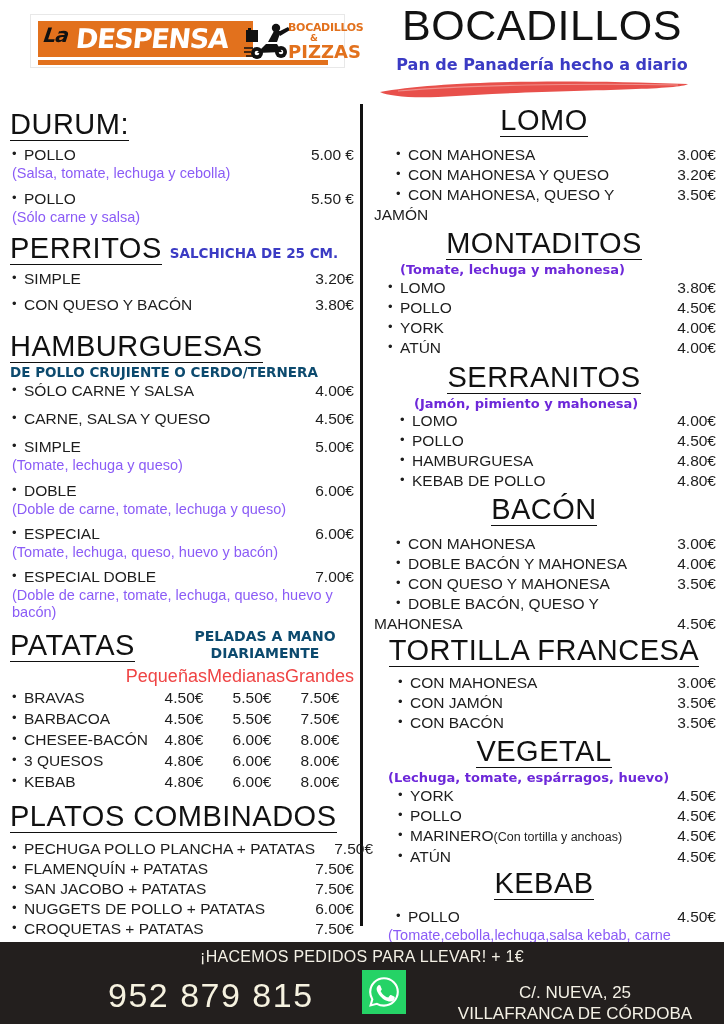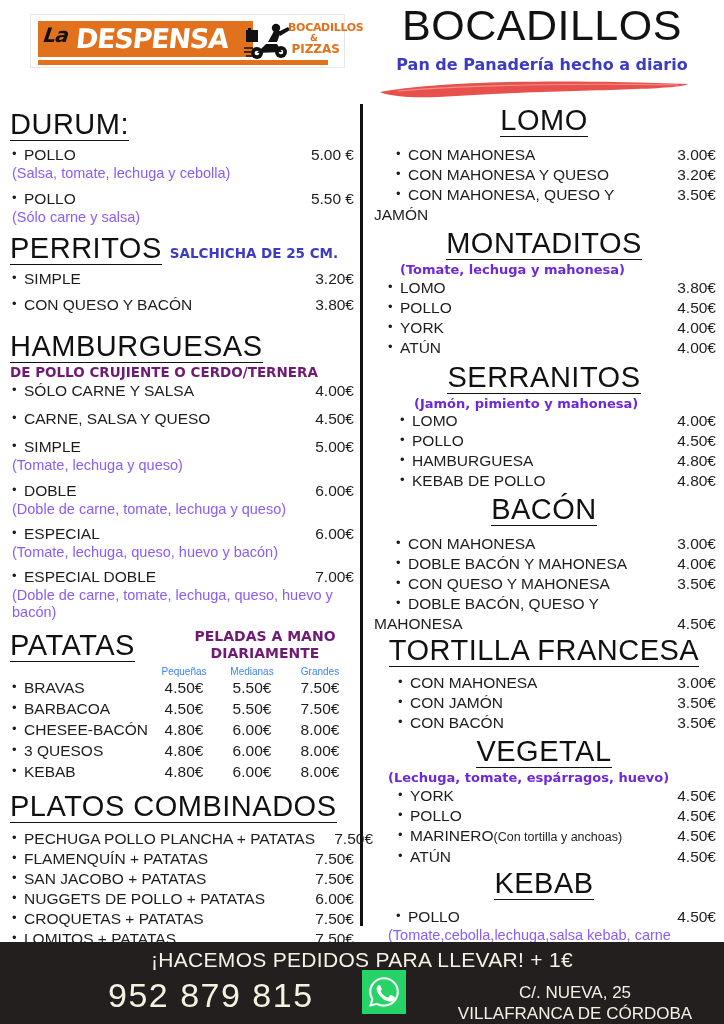--- a/index.html
+++ b/index.html
@@ -49,21 +49,21 @@
   .logo-right {
     position:absolute; left:258px; top:8px; width:52px;
     text-align:center;
     font-family:"DejaVu Sans", sans-serif;
     font-weight:bold;
     color:#E2711D;
     line-height:1.05;
   }
   .logo-right .l1 { font-size:11px; letter-spacing:-0.3px; }
   .logo-right .l2 { font-size:9px; }
-  .logo-right .l3 { font-size:12px; letter-spacing:0px;text-align:right; }
+  .logo-right .l3 { font-size:18px; letter-spacing:0px;text-align:right; }
 
   
   .bocadillos-title {
     position:absolute; left:372px; top:2px; width:340px;
     text-align:center;
     font-family:"Liberation Sans", sans-serif;
     font-weight:300;
     font-size:43px; line-height:46px;
     letter-spacing:0.5px;
     color:#121212;
@@ -105,21 +105,21 @@
   .sec-h-note {
     font-family:"DejaVu Sans", sans-serif;
     font-weight:bold; font-size:13.5px;
     color:#3b3bc4;
     padding-bottom:4px;
     white-space:nowrap;
   }
   .sec-sub-blue {
     font-family:"DejaVu Sans", sans-serif;
     font-weight:bold; font-size:13.5px;
-    color:#701a75;
+    color:#0c4a6e;
     margin-top:1px;
   }
   .sec-sub-black {
     font-family:"DejaVu Sans", sans-serif;
     font-weight:bold; font-size:13px;
     color:#6d28d9;
     margin-top:2px;
     margin-left:16px;
   }
   .center { text-align:center; }
@@ -149,21 +149,21 @@
     font-size:14.5px; line-height:17px;
     color:#8b5cf6;
     padding-left:2px;
   }
   .desc.ind { padding-left:14px; }
   .inline-note { font-size:12.5px; }
 
   
   .pat-head {
     display:flex; font-family:"Liberation Sans", sans-serif;
-    font-weight:300; font-size:10px; color:#3b82f6;
+    font-weight:300; font-size:18px; color:#ef4444;
     margin-top:2px;
   }
   .pat-head .sp { flex:1 1 auto; }
   .pat-head .c { flex:0 0 68px; text-align:center; }
   .pat-row {
     display:flex; align-items:baseline;
     font-family:"Liberation Sans", sans-serif;
     font-weight:300; font-size:15.5px; line-height:21px; color:#1d1d1d;
   }
   .pat-row .nm { flex:1 1 auto; padding-left:14px; position:relative; white-space:nowrap; }
@@ -172,21 +172,21 @@
 
   
   .footer {
     position:absolute; left:0; top:942px; width:724px; height:82px;
     background:#231f1e;
     color:#f2efe4;
   }
   .foot-top {
     position:absolute; left:0; top:6px; width:724px; text-align:center;
     font-family:"Liberation Sans", sans-serif;
-    font-weight:300; font-size:21px; letter-spacing:0.3px;
+    font-weight:300; font-size:16px; letter-spacing:0.3px;
     color:#f4f1e6;
   }
   .foot-phone {
     position:absolute; left:108px; top:34px;
     font-family:"Liberation Sans", sans-serif;
     font-weight:300; font-size:34px; letter-spacing:1.5px;
     color:#f6f2e0;
   }
   .wa {
     position:absolute; left:362px; top:970px;

